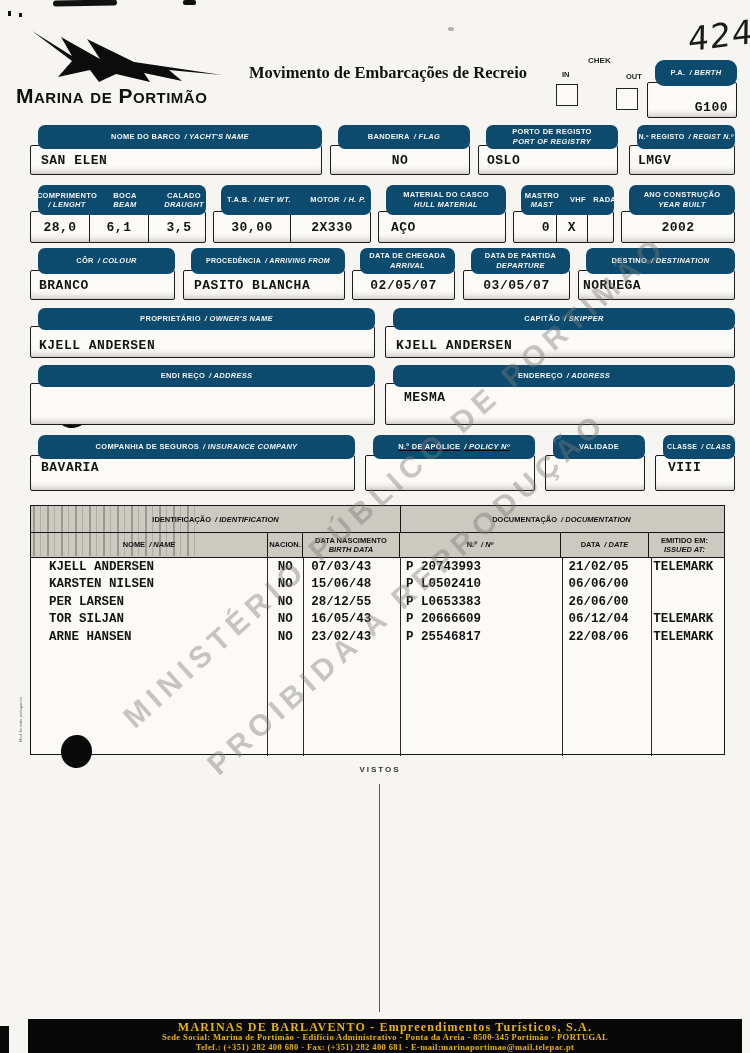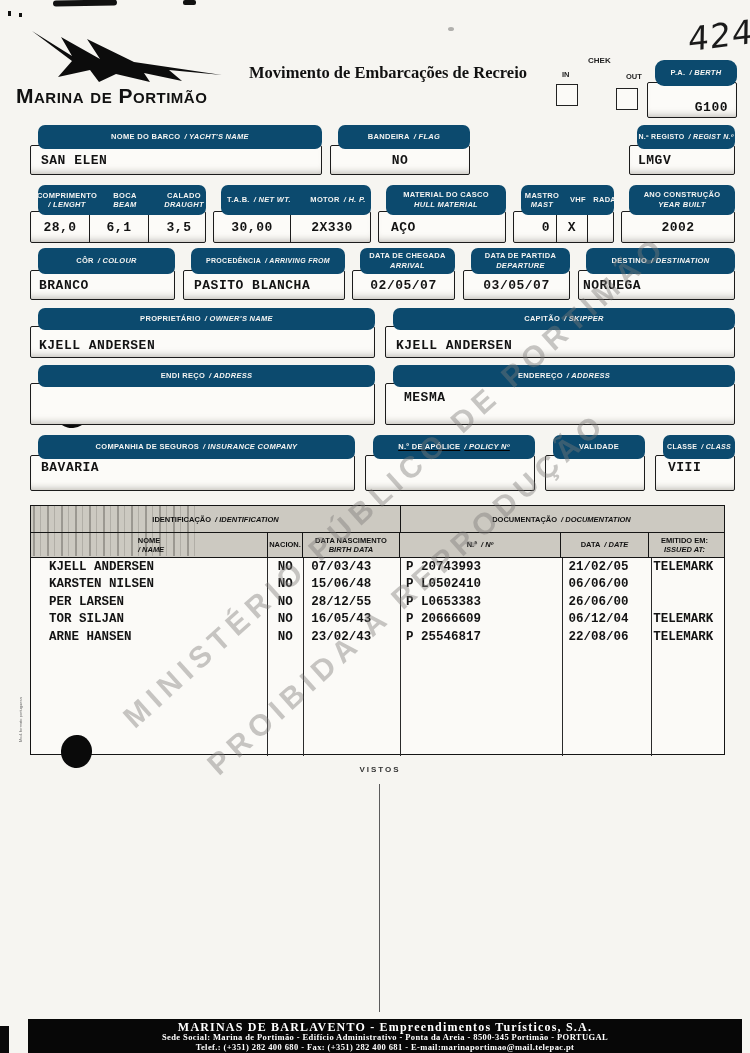--- a/index.html
+++ b/index.html
@@ -64,21 +64,21 @@
                rgba(25,22,18,.3) 7px 8px,transparent 8px 14px);}
   
   .redact-dot{position:absolute;background:#0a0a0a;border-radius:50%;}
   .vistos{position:absolute;left:330px;top:765px;width:100px;text-align:center;
           font-size:8px;font-weight:700;letter-spacing:2px;color:#333;}
   .vline{position:absolute;left:379px;top:784px;width:1px;height:228px;background:#5c5c5c;}
   .watermark{position:absolute;z-index:8;pointer-events:none;color:rgba(125,122,118,.42);
              font-weight:600;font-size:30px;letter-spacing:6px;white-space:pre;
              transform-origin:0 50%;transform:rotate(-42deg);}
   #footer{position:absolute;left:28px;top:1019px;width:714px;height:34px;background:#070707;
-          overflow:hidden;color:#ffffff;text-align:center;font-family:"Liberation Serif",serif;}
+          overflow:hidden;color:#eab308;text-align:center;font-family:"Liberation Serif",serif;}
   .f1{font-size:12px;font-weight:700;letter-spacing:1.2px;margin-top:2px;line-height:12px;}
   .f2,.f3,.f4{font-size:8.5px;font-weight:700;letter-spacing:.4px;line-height:9.5px;}
   .microtext{position:absolute;left:18px;top:742px;transform:rotate(-90deg);
              transform-origin:0 0;font-size:4px;color:#6a6a6a;white-space:nowrap;}
   .artifact{position:absolute;background:#111;}
   .corner-mark{position:absolute;left:0;top:1026px;width:9px;height:27px;background:#0a0a0a;}
 </style>
 </head>
 <body>
 
@@ -126,20 +126,31 @@
   </div>
   <div class="field" style="left:330px;top:125px;width:140px;">
     <div class="bar" style="height:24px;">
         <span class="lp">BANDEIRA</span>
         <span class="le">/ FLAG</span>
       </div>
     <div class="vbox" style="height:28px;justify-content:center;">
         <span class="val">NO</span>
       </div>
   </div>
+  <div class="field stack" style="left:478px;top:125px;width:140px;">
+    <div class="bar" style="height:24px;">
+        <span>
+          <span class="lp lbl">PORTO DE REGISTO</span>
+          <span class="le">PORT OF REGISTRY</span>
+        </span>
+      </div>
+    <div class="vbox" style="height:28px;padding-left:8px;">
+        <span class="val">OSLO</span>
+      </div>
+  </div>
   <div class="field" style="left:629px;top:125px;width:106px;">
     <div class="bar" style="height:24px;font-size:7px;">
         <span class="lp">N.º REGISTO</span>
         <span class="le">/ REGIST N.º</span>
       </div>
     <div class="vbox" style="height:28px;padding-left:8px;">
         <span class="val">LMGV</span>
       </div>
   </div>
 
@@ -381,21 +392,21 @@
         <div class="sect" style="width:369px;">
           <span class="lp">IDENTIFICAÇÃO</span>
             <span class="le">/ IDENTIFICATION</span>
         </div>
         <div class="sect bleft" style="width:322px;">
           <span class="lp">DOCUMENTAÇÃO</span>
             <span class="le">/ DOCUMENTATION</span>
         </div>
       </div>
       <div class="colrow">
-        <div class="ch" style="width:236px;flex-direction:column;">
+        <div class="ch" style="width:236px;flex-direction:row;">
             <span class="lp">NOME</span>
             <span class="le">/ NAME</span>
           </div>
         <div class="ch bleft" style="width:35px;">
             <span class="lp">NACION.</span>
           </div>
         <div class="ch bleft" style="width:97px;">
             <span class="lp">DATA NASCIMENTO</span>
             <span class="le" style="margin-left:0;">BIRTH DATA</span>
           </div>

